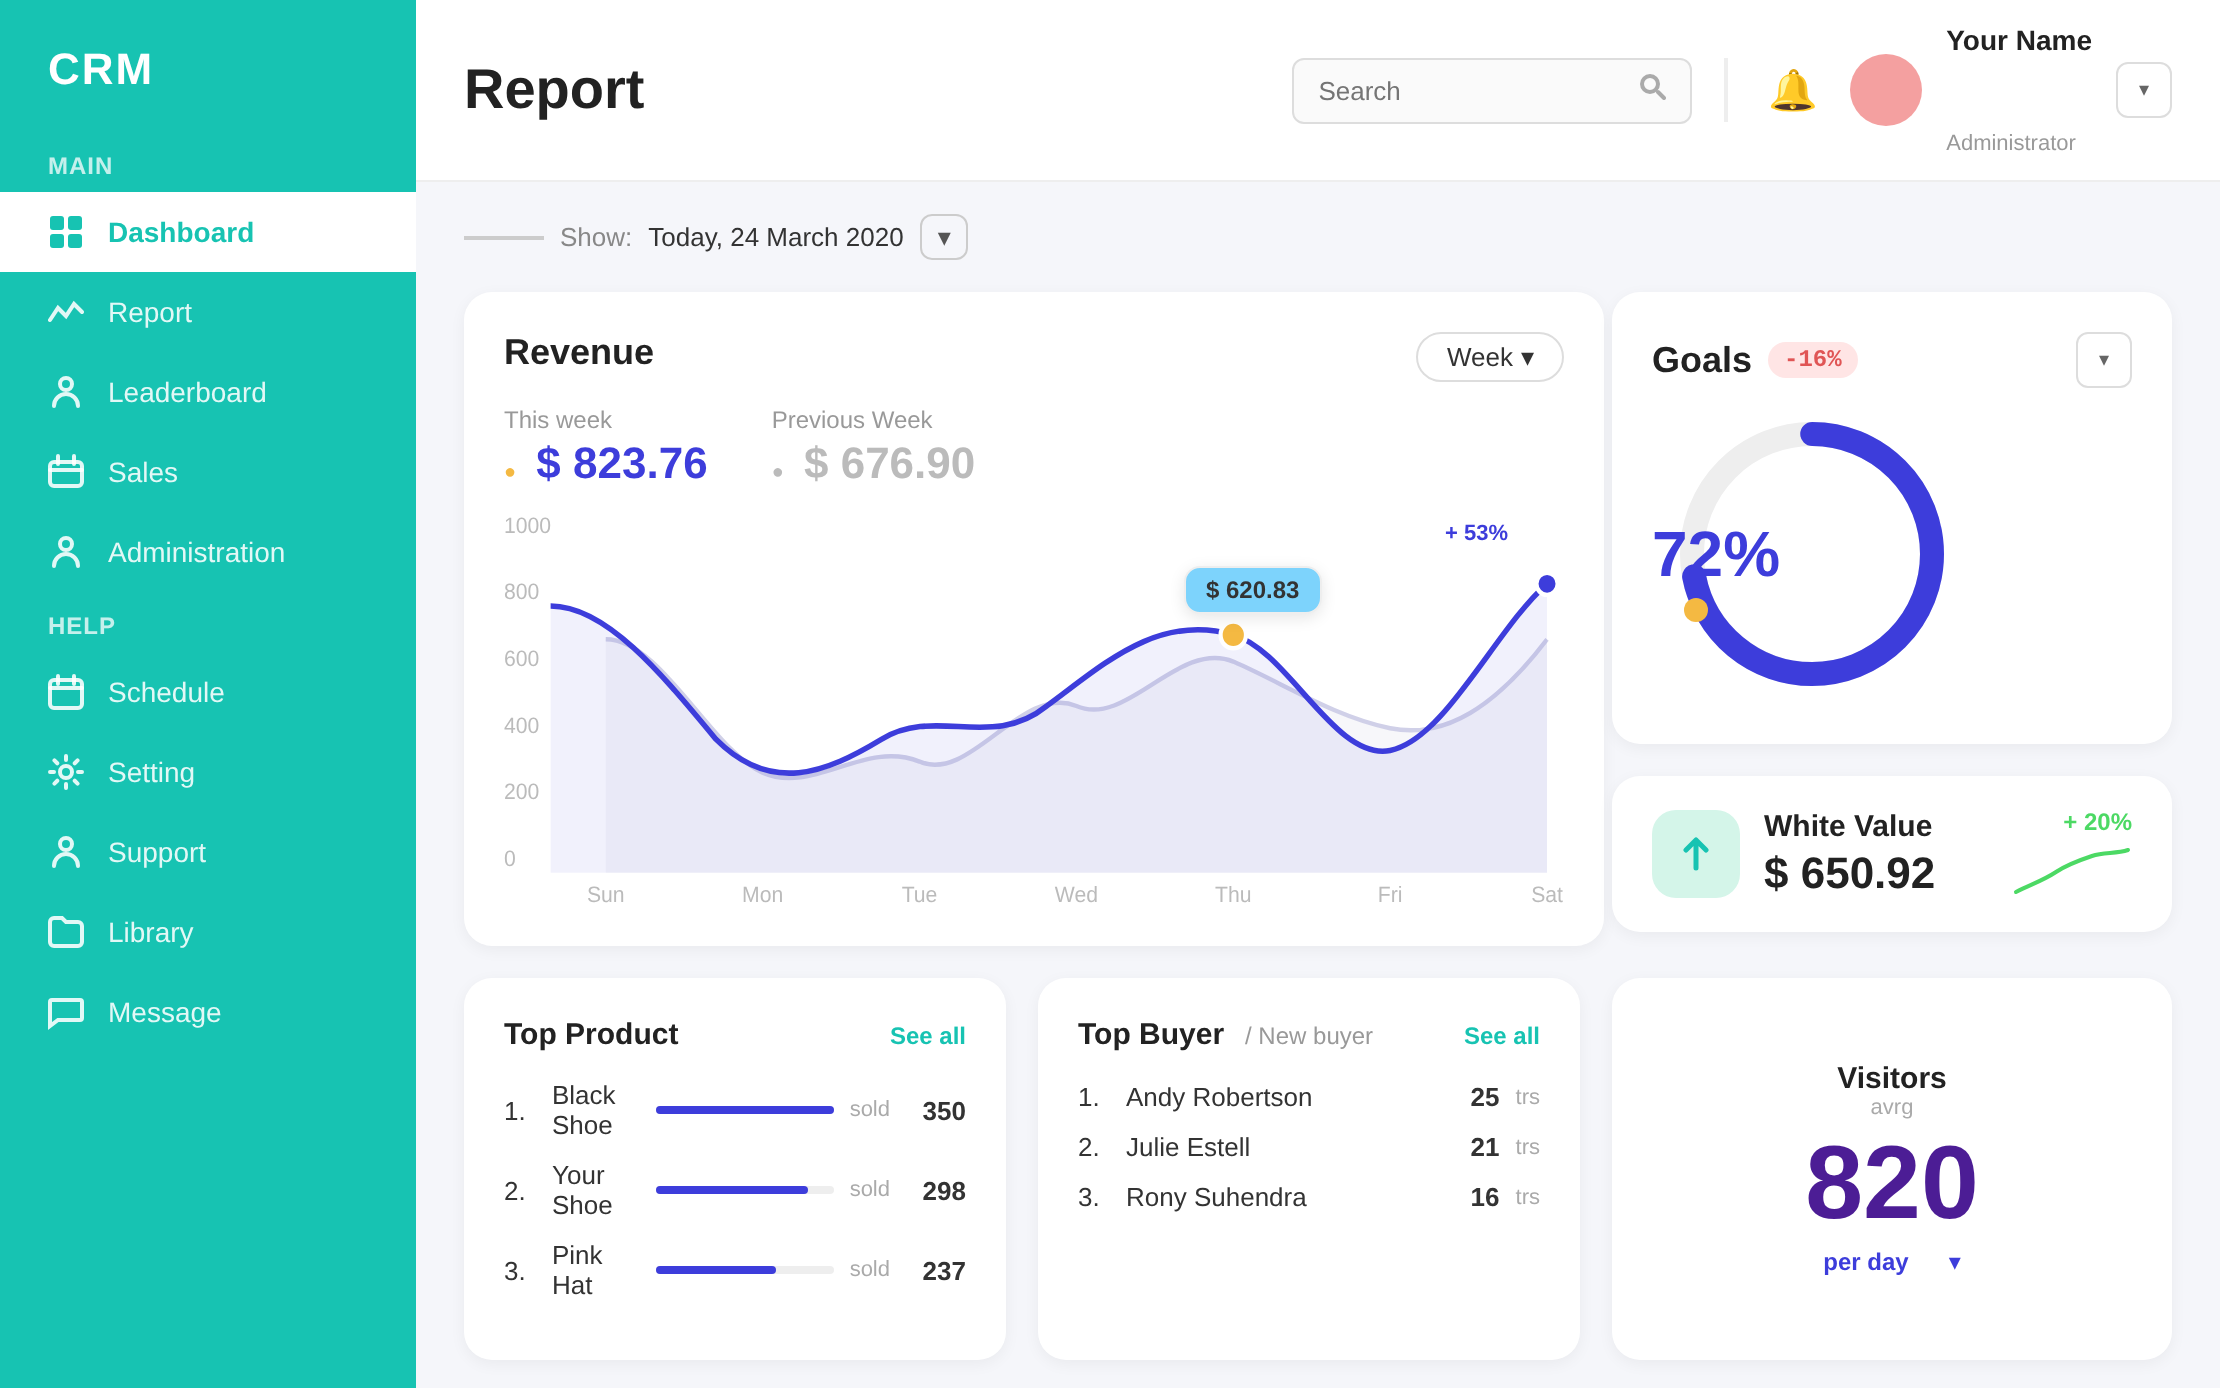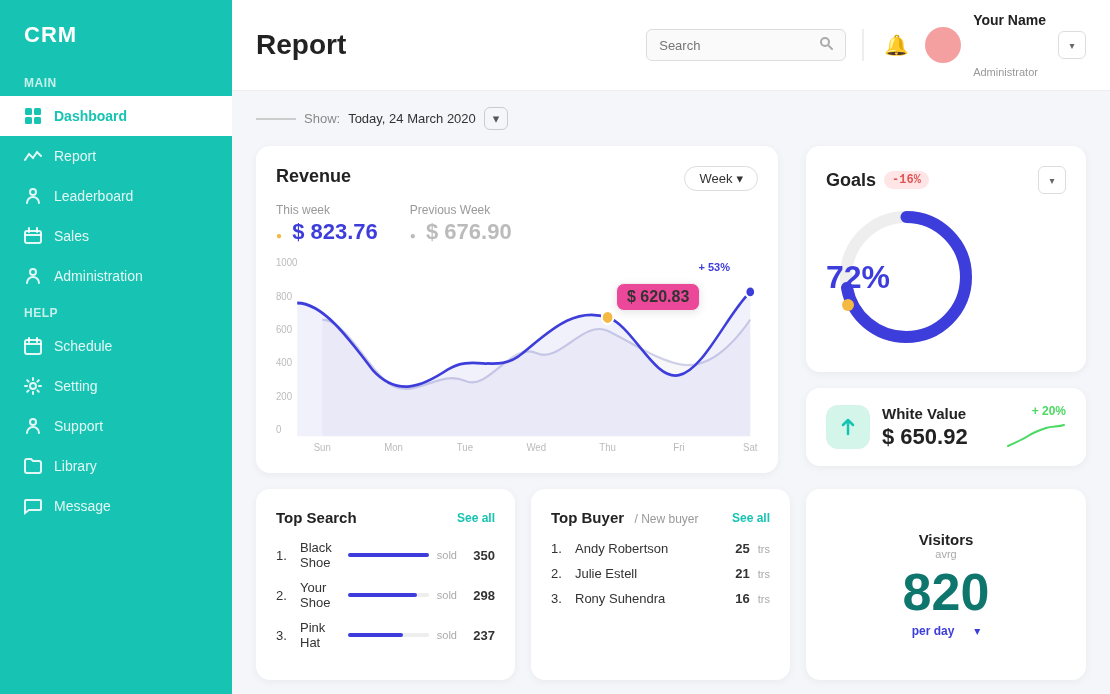--- a/index.html
+++ b/index.html
@@ -1,20 +1,20 @@
 <!DOCTYPE html>
 <html><head>
   <meta charset="utf-8">
   <style>
     * { box-sizing: border-box; margin: 0; padding: 0; }
     body { font-family: 'Segoe UI', Arial, sans-serif; background: #f5f6fa; display: flex; height: 694px; width: 1110px; overflow: hidden; }
 
     
     .sidebar {
-      width: 232px;
+      width: 208px;
       background: #17c3b2;
       height: 100%;
       display: flex;
       flex-direction: column;
       padding: 0;
       flex-shrink: 0;
     }
     .sidebar-logo {
       color: white;
       font-weight: 700;
@@ -151,21 +151,21 @@
       display: flex;
       align-items: center;
       gap: 4px;
       color: #555;
     }
 
     
     .grid-top {
       display: grid;
       grid-template-columns: 1fr 280px;
-      gap: 28px;
+      gap: 4px;
       margin-bottom: 16px;
     }
 
     
     .card {
       background: white;
       border-radius: 14px;
       padding: 20px;
       box-shadow: 0 2px 8px rgba(0,0,0,0.05);
     }
@@ -243,32 +243,32 @@
     .list-item-bar-bg { background: #eee; border-radius: 4px; height: 4px; }
     .list-item-bar-fill { height: 4px; border-radius: 4px; background: #3d3ddb; }
     .list-item-label { font-size: 11px; color: #aaa; margin-right: 2px; }
     .list-item-val { font-size: 13px; font-weight: 600; color: #333; min-width: 28px; text-align: right; }
     .list-item-trs { font-size: 11px; color: #aaa; }
 
     
     .visitors-card { text-align: center; display: flex; flex-direction: column; align-items: center; justify-content: center; padding: 20px; }
     .visitors-label { font-size: 15px; font-weight: 700; color: #222; }
     .visitors-sub { font-size: 11px; color: #aaa; margin-bottom: 6px; }
-    .visitors-value { font-size: 52px; font-weight: 800; color: #0f766e; line-height: 1; }
+    .visitors-value { font-size: 52px; font-weight: 800; color: #4c1d95; line-height: 1; }
     .visitors-footer { display: flex; align-items: center; gap: 20px; margin-top: 6px; font-size: 12px; color: #888; }
     .visitors-footer .perd { color: #3d3ddb; font-weight: 600; }
 
     
     .chart-tooltip {
       position: absolute;
-      background: #ec4899;
+      background: #7dd3fc;
       border: 1px solid #eee;
       border-radius: 8px;
       padding: 4px 10px;
-      font-size: 16px;
+      font-size: 12px;
       font-weight: 600;
       color: #333;
       box-shadow: 0 2px 8px rgba(0,0,0,0.1);
     }
     .chart-plus {
       position: absolute;
       font-size: 11px;
       font-weight: 700;
       color: #3d3ddb;
     }
@@ -529,21 +529,21 @@
           </div>
         </div>
 
       </div>
     </div>
 
     <div class="grid-bottom">
 
       <div class="card">
         <div class="list-card-header">
-          <span class="list-card-title">Top Search</span>
+          <span class="list-card-title">Top Product</span>
           <a class="see-all" href="#">See all</a>
         </div>
 
         <div id="top-product-list">
             <div class="list-item">
       <span style="font-size:13px;color:#333;min-width:16px;">1.</span>
       <span class="list-item-name">Black Shoe</span>
       <div class="list-item-bar-wrap">
         <div class="list-item-bar-bg">
                   <div class="list-item-bar-fill" style="width:100%"></div>

